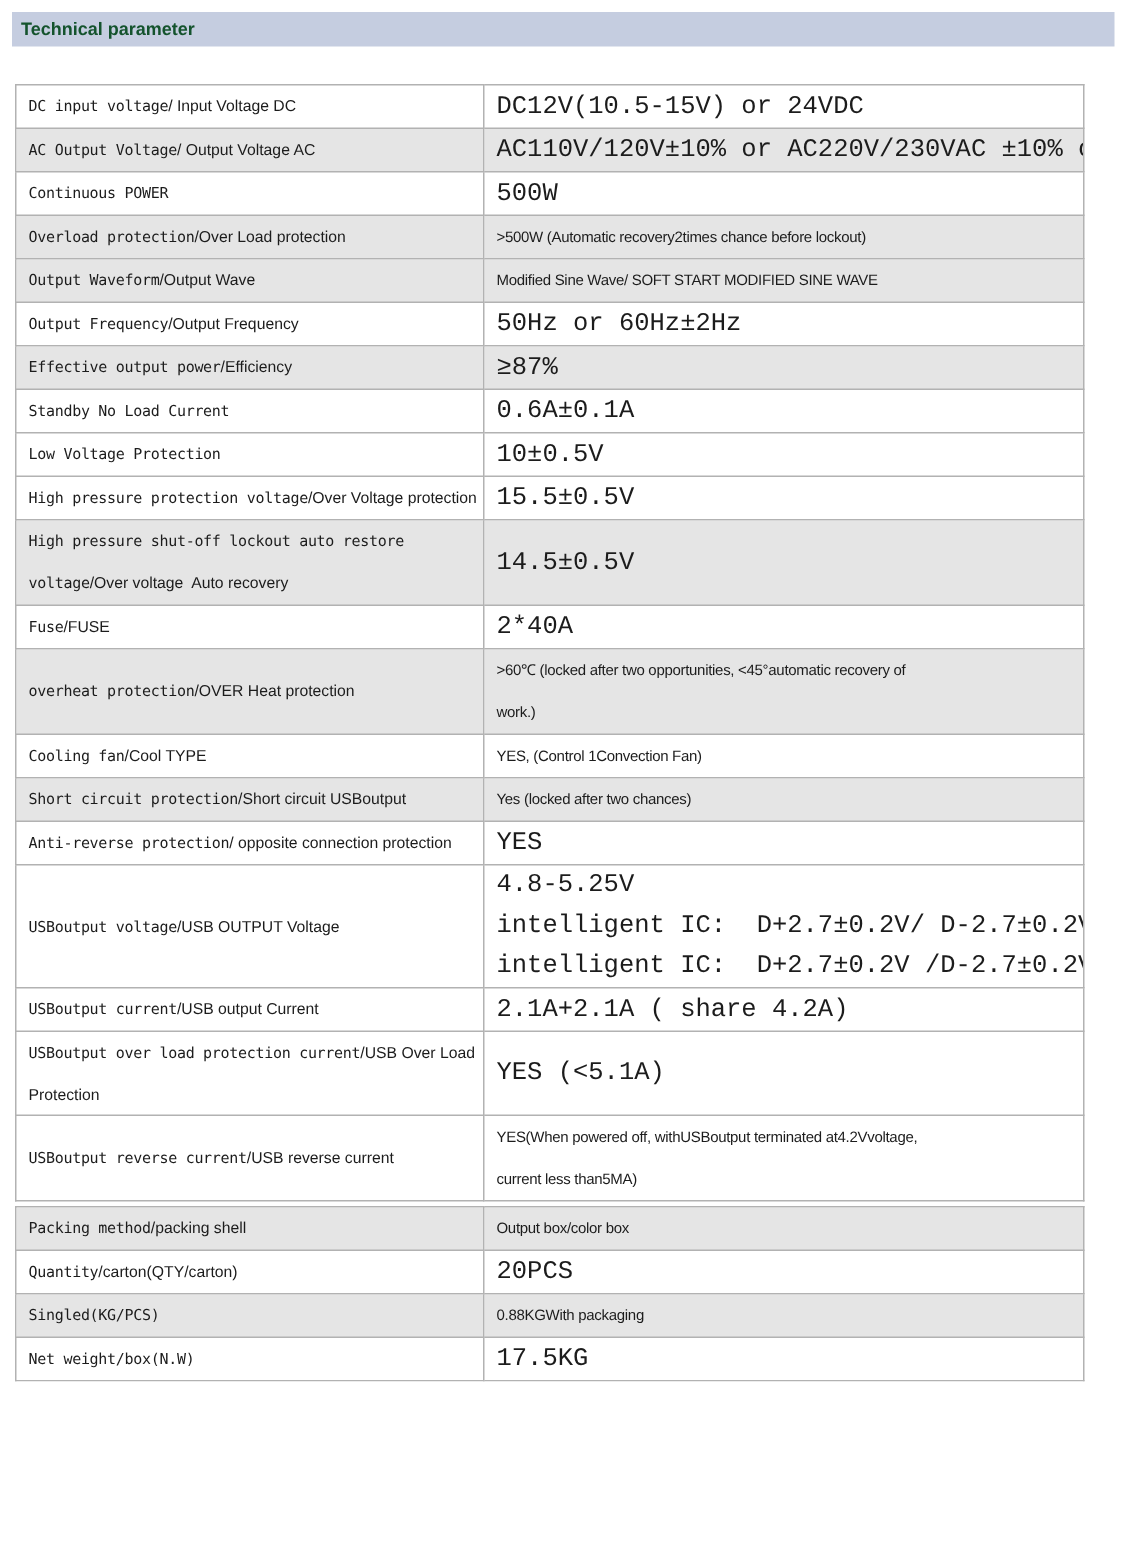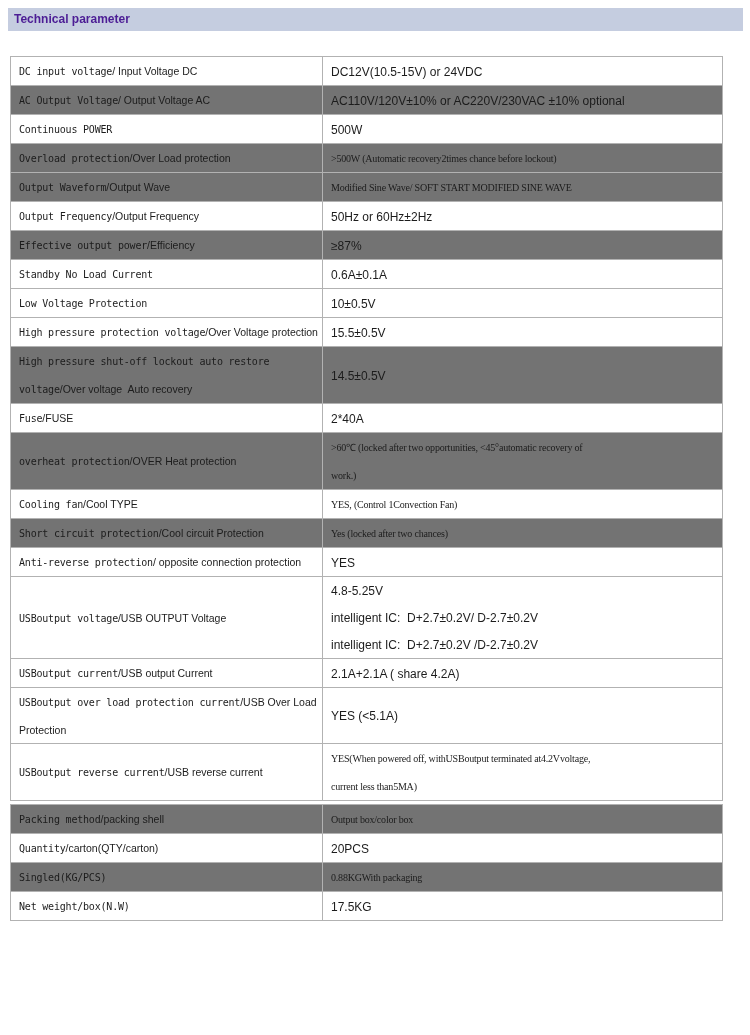--- a/index.html
+++ b/index.html
@@ -1,42 +1,42 @@
 <!DOCTYPE html>
 <html><head>
 <meta charset="utf-8">
 <style>
   html,body{margin:0;padding:0;background:#ffffff;width:750px;}
   body{font-family:"Liberation Sans",sans-serif;color:#1c1c1c;}
   .banner{
     margin:8px 7px 0 8px;height:23px;line-height:23px;
-    background:#c5cde0;color:#4c1d95;
+    background:#c5cde0;color:#14532d;
     font-size:12px;font-weight:700;padding-left:6px;
   }
   .spec-table{
     border-collapse:collapse;table-layout:fixed;
     margin-left:10px;width:702px;background:#fff;
   }
   .spec-table.first{margin-top:25px;}
   .spec-table.second{margin-top:3px;}
   td{
     border:1px solid #b2b2b2;
     vertical-align:middle;
     padding:0 8px;
     line-height:26px;
     white-space:pre;
     overflow:hidden;
   }
   td.c-label{width:295px;}
   td.c-value{width:383px;}
-  tr.shaded td{background:#737373;margin-top:29px;}
+  tr.shaded td{background:#e5e5e5;margin-top:29px;}
   .lm{font-family:"DejaVu Sans Mono",monospace;font-size:10px;letter-spacing:-0.2px;}
   .ls{font-family:"Liberation Sans",sans-serif;font-size:10.5px;}
-  .v-sans{font-family:Liberation Sans, sans-serif;font-size:12px;}
-  .v-mono{font-family:Liberation Serif, serif;font-size:10px;letter-spacing:-0.2px;}
+  .v-sans{font-family:Liberation Mono, monospace;font-size:17px;}
+  .v-mono{font-family:Liberation Sans, sans-serif;font-size:10px;letter-spacing:-0.2px;}
 </style>
 </head>
 <body>
 
 <div class="banner">
   <span>Technical parameter</span>
 </div>
 
 <table class="spec-table first">
   <tbody>
@@ -92,21 +92,21 @@
       <tr class="shaded">
         <td class="c-label"><span class="lm">overheat protection</span><span class="ls">/OVER Heat protection</span></td>
         <td class="c-value"><span class="v-mono">&gt;60℃ (locked after two opportunities, &lt;45°automatic recovery of
 work.)</span></td>
       </tr>
       <tr>
         <td class="c-label"><span class="lm">Cooling fan</span><span class="ls">/Cool TYPE</span></td>
         <td class="c-value"><span class="v-mono">YES, (Control 1Convection Fan)</span></td>
       </tr>
       <tr class="shaded">
-        <td class="c-label"><span class="lm">Short circuit protection</span><span class="ls">/Cool circuit Protection</span></td>
+        <td class="c-label"><span class="lm">Short circuit protection</span><span class="ls">/Short circuit USBoutput</span></td>
         <td class="c-value"><span class="v-mono">Yes (locked after two chances)</span></td>
       </tr>
       <tr>
         <td class="c-label"><span class="lm">Anti-reverse protection</span><span class="ls">/ opposite connection protection</span></td>
         <td class="c-value"><span class="v-sans">YES</span></td>
       </tr>
       <tr>
         <td class="c-label"><span class="lm">USBoutput voltage</span><span class="ls">/USB OUTPUT Voltage</span></td>
         <td class="c-value"><span class="v-sans">4.8-5.25V
 intelligent IC:  D+2.7±0.2V/ D-2.7±0.2V

